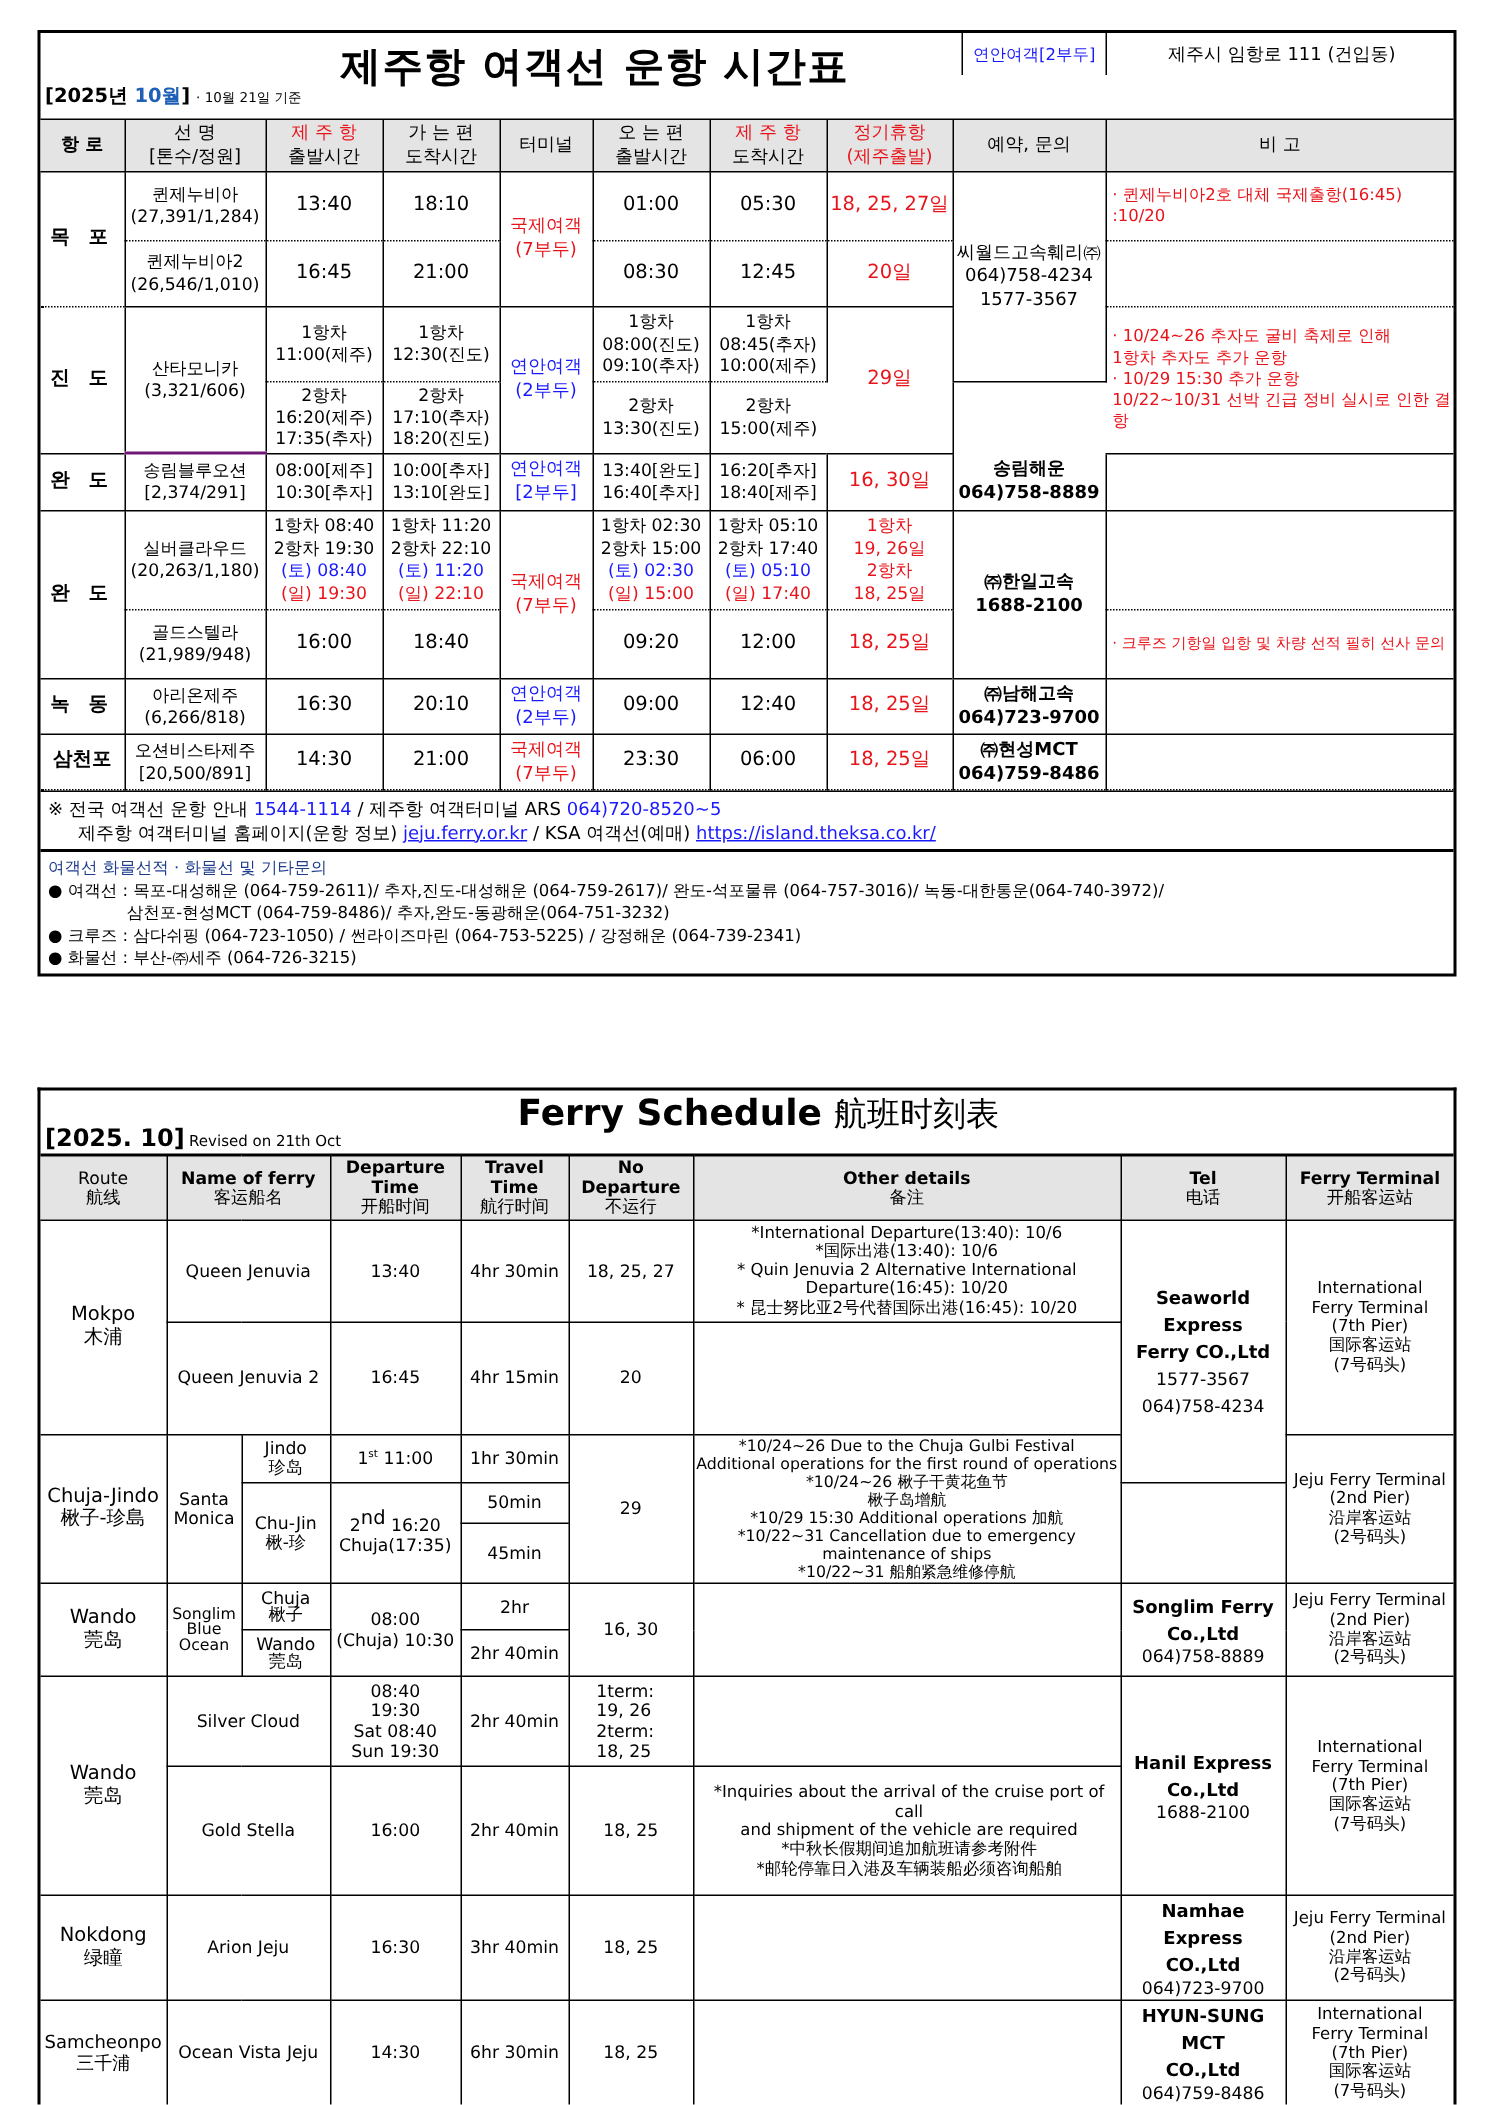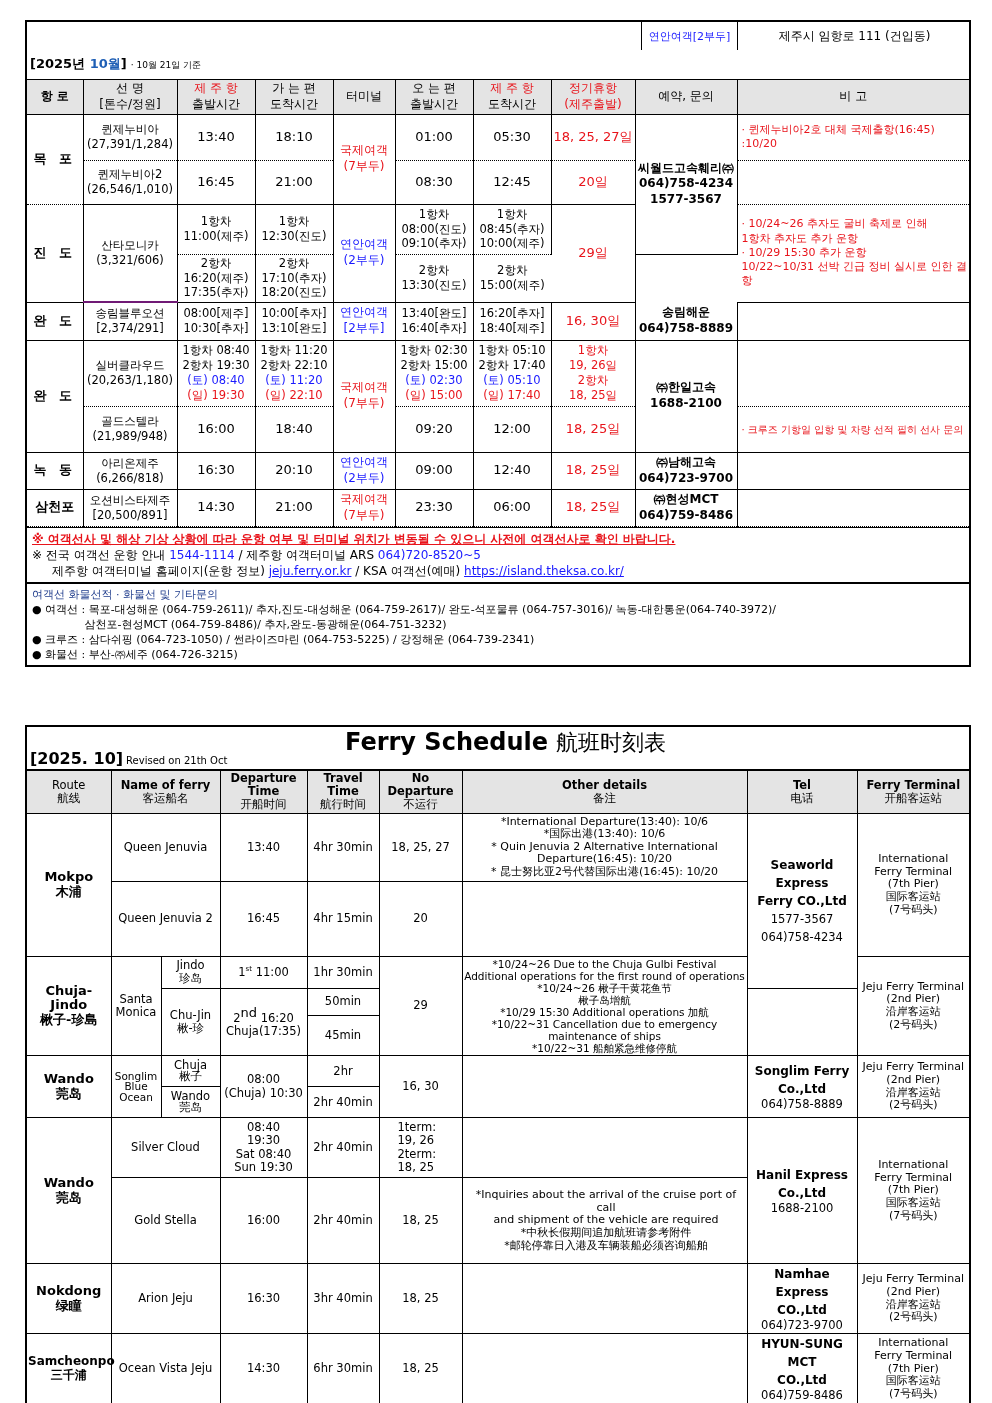--- a/index.html
+++ b/index.html
@@ -35,30 +35,31 @@
   #en { position: absolute; left: 25px; top: 725px; width: 946px; border: 2px solid #000; border-bottom: none; }
   #en-head { position: relative; height: 43px; border-bottom: 1px solid #000; }
   #en-title { position: absolute; left: 318px; top: 1px; font-size: 24px; font-weight: bold; }
   #en-title .cn { font-weight: normal; font-size: 22px; margin-left: 8px; }
   #en-date { position: absolute; left: 3px; top: 22px; font-size: 16px; font-weight: bold; }
   #en-date .sub { font-size: 10px; font-weight: normal; margin-left: 3px; }
   #en-table td, #en-table th { border: 1px solid #000; font-size: 11.5px; text-align: center; vertical-align: middle; line-height: 1.15; padding: 1px; }
   #en-table th { background: #e4e4e4; font-weight: bold; font-size: 11.5px; height: 38px; }
   #en-table th .cn { font-weight: normal; }
   #en-table tr td:first-child, #en-table tr th:first-child { border-left: none; }
-  #en-table .route { font-weight: bold; font-size: 13px; }
+  #en-table .route { font-weight: normal; font-size: 13px; }
   #en-table .tel b { font-size: 12px; line-height: 18px; }
   #en-table .term { font-size: 11px; }
   #en-table .other { font-size: 11px; }
 </style>
 </head>
 <body>
 
 <div id="kr">
   <div id="kr-head">
+    <div id="kr-title">제주항 여객선 운항 시간표</div>
     <div id="kr-date"><span>[2025년 </span><span class="mon">10월</span><span>]</span><span class="sub">· 10월 21일 기준</span></div>
     <div id="kr-addr">
       <div class="addr-row">
         <div class="addr-lab blue">연안여객[2부두]</div>
         <div class="addr-val">제주시 임항로 111 (건입동)</div>
       </div>
     </div>
   </div>
 
   <table id="kr-table">
@@ -91,21 +92,21 @@
     <tr style="height:46px">
       <td rowspan="2" class="route">목 포</td>
       <td class="small"><span>퀸제누비아</span><br><span>(27,391/1,284)</span></td>
       <td class="time">13:40</td>
       <td class="time">18:10</td>
       <td rowspan="2" class="red" style="white-space:pre-line;border-bottom:1px solid #000">국제여객
 (7부두)</td>
       <td class="time">01:00</td>
       <td class="time">05:30</td>
       <td class="red time">18, 25, 27일</td>
-      <td rowspan="3" style="white-space:pre-line;font-weight:bold;border-bottom:1px solid #000">씨월드고속훼리㈜
+      <td rowspan="3" style="white-space:pre-line;font-weight:normal;border-bottom:1px solid #000">씨월드고속훼리㈜
 064)758-4234
 1577-3567</td>
       <td class="note" style="white-space:pre-line">· 퀸제누비아2호 대체 국제출항(16:45)
   :10/20</td>
     </tr>
     <tr style="height:44px" class="route-end">
       <td class="small"><span>퀸제누비아2</span><br><span>(26,546/1,010)</span></td>
       <td class="time">16:45</td>
       <td class="time">21:00</td>
       <td class="time">08:30</td>
@@ -220,21 +221,20 @@
       <td class="time">06:00</td>
       <td class="red time">18, 25일</td>
       <td style="white-space:pre-line;font-weight:bold">㈜현성MCT
 064)759-8486</td>
       <td class="note"></td>
     </tr>
   </tbody>
     </table>
 
   <div id="kr-foot1">
-    <div class="red" style="text-decoration:underline;font-weight:bold">※  여객선사 및 해상 기상 상황에 따라 운항 여부 및 터미널 위치가 변동될 수 있으니 사전에 여객선사로 확인 바랍니다.</div>
     <div><span>※  전국 여객선 운항 안내 </span><span class="blue">1544-1114</span><span> / 제주항 여객터미널 ARS </span><span class="blue">064)720-8520~5</span></div>
     <div style="padding-left:20px"><span>제주항 여객터미널 홈페이지(운항 정보) </span><a>jeju.ferry.or.kr</a><span> / KSA 여객선(예매) </span><a>https://island.theksa.co.kr/</a></div>
   </div>
   <div id="kr-foot2">
     <div class="navy">여객선 화물선적 · 화물선 및 기타문의</div>
     <div style="white-space:pre">● 여객선 : 목포-대성해운 (064-759-2611)/ 추자,진도-대성해운 (064-759-2617)/ 완도-석포물류 (064-757-3016)/ 녹동-대한통운(064-740-3972)/</div>
     <div style="white-space:pre">               삼천포-현성MCT (064-759-8486)/ 추자,완도-동광해운(064-751-3232)</div>
     <div style="white-space:pre">● 크루즈 : 삼다쉬핑 (064-723-1050) / 썬라이즈마린 (064-753-5225) / 강정해운 (064-739-2341)</div>
     <div style="white-space:pre">● 화물선 : 부산-㈜세주 (064-726-3215)</div>
   </div>

